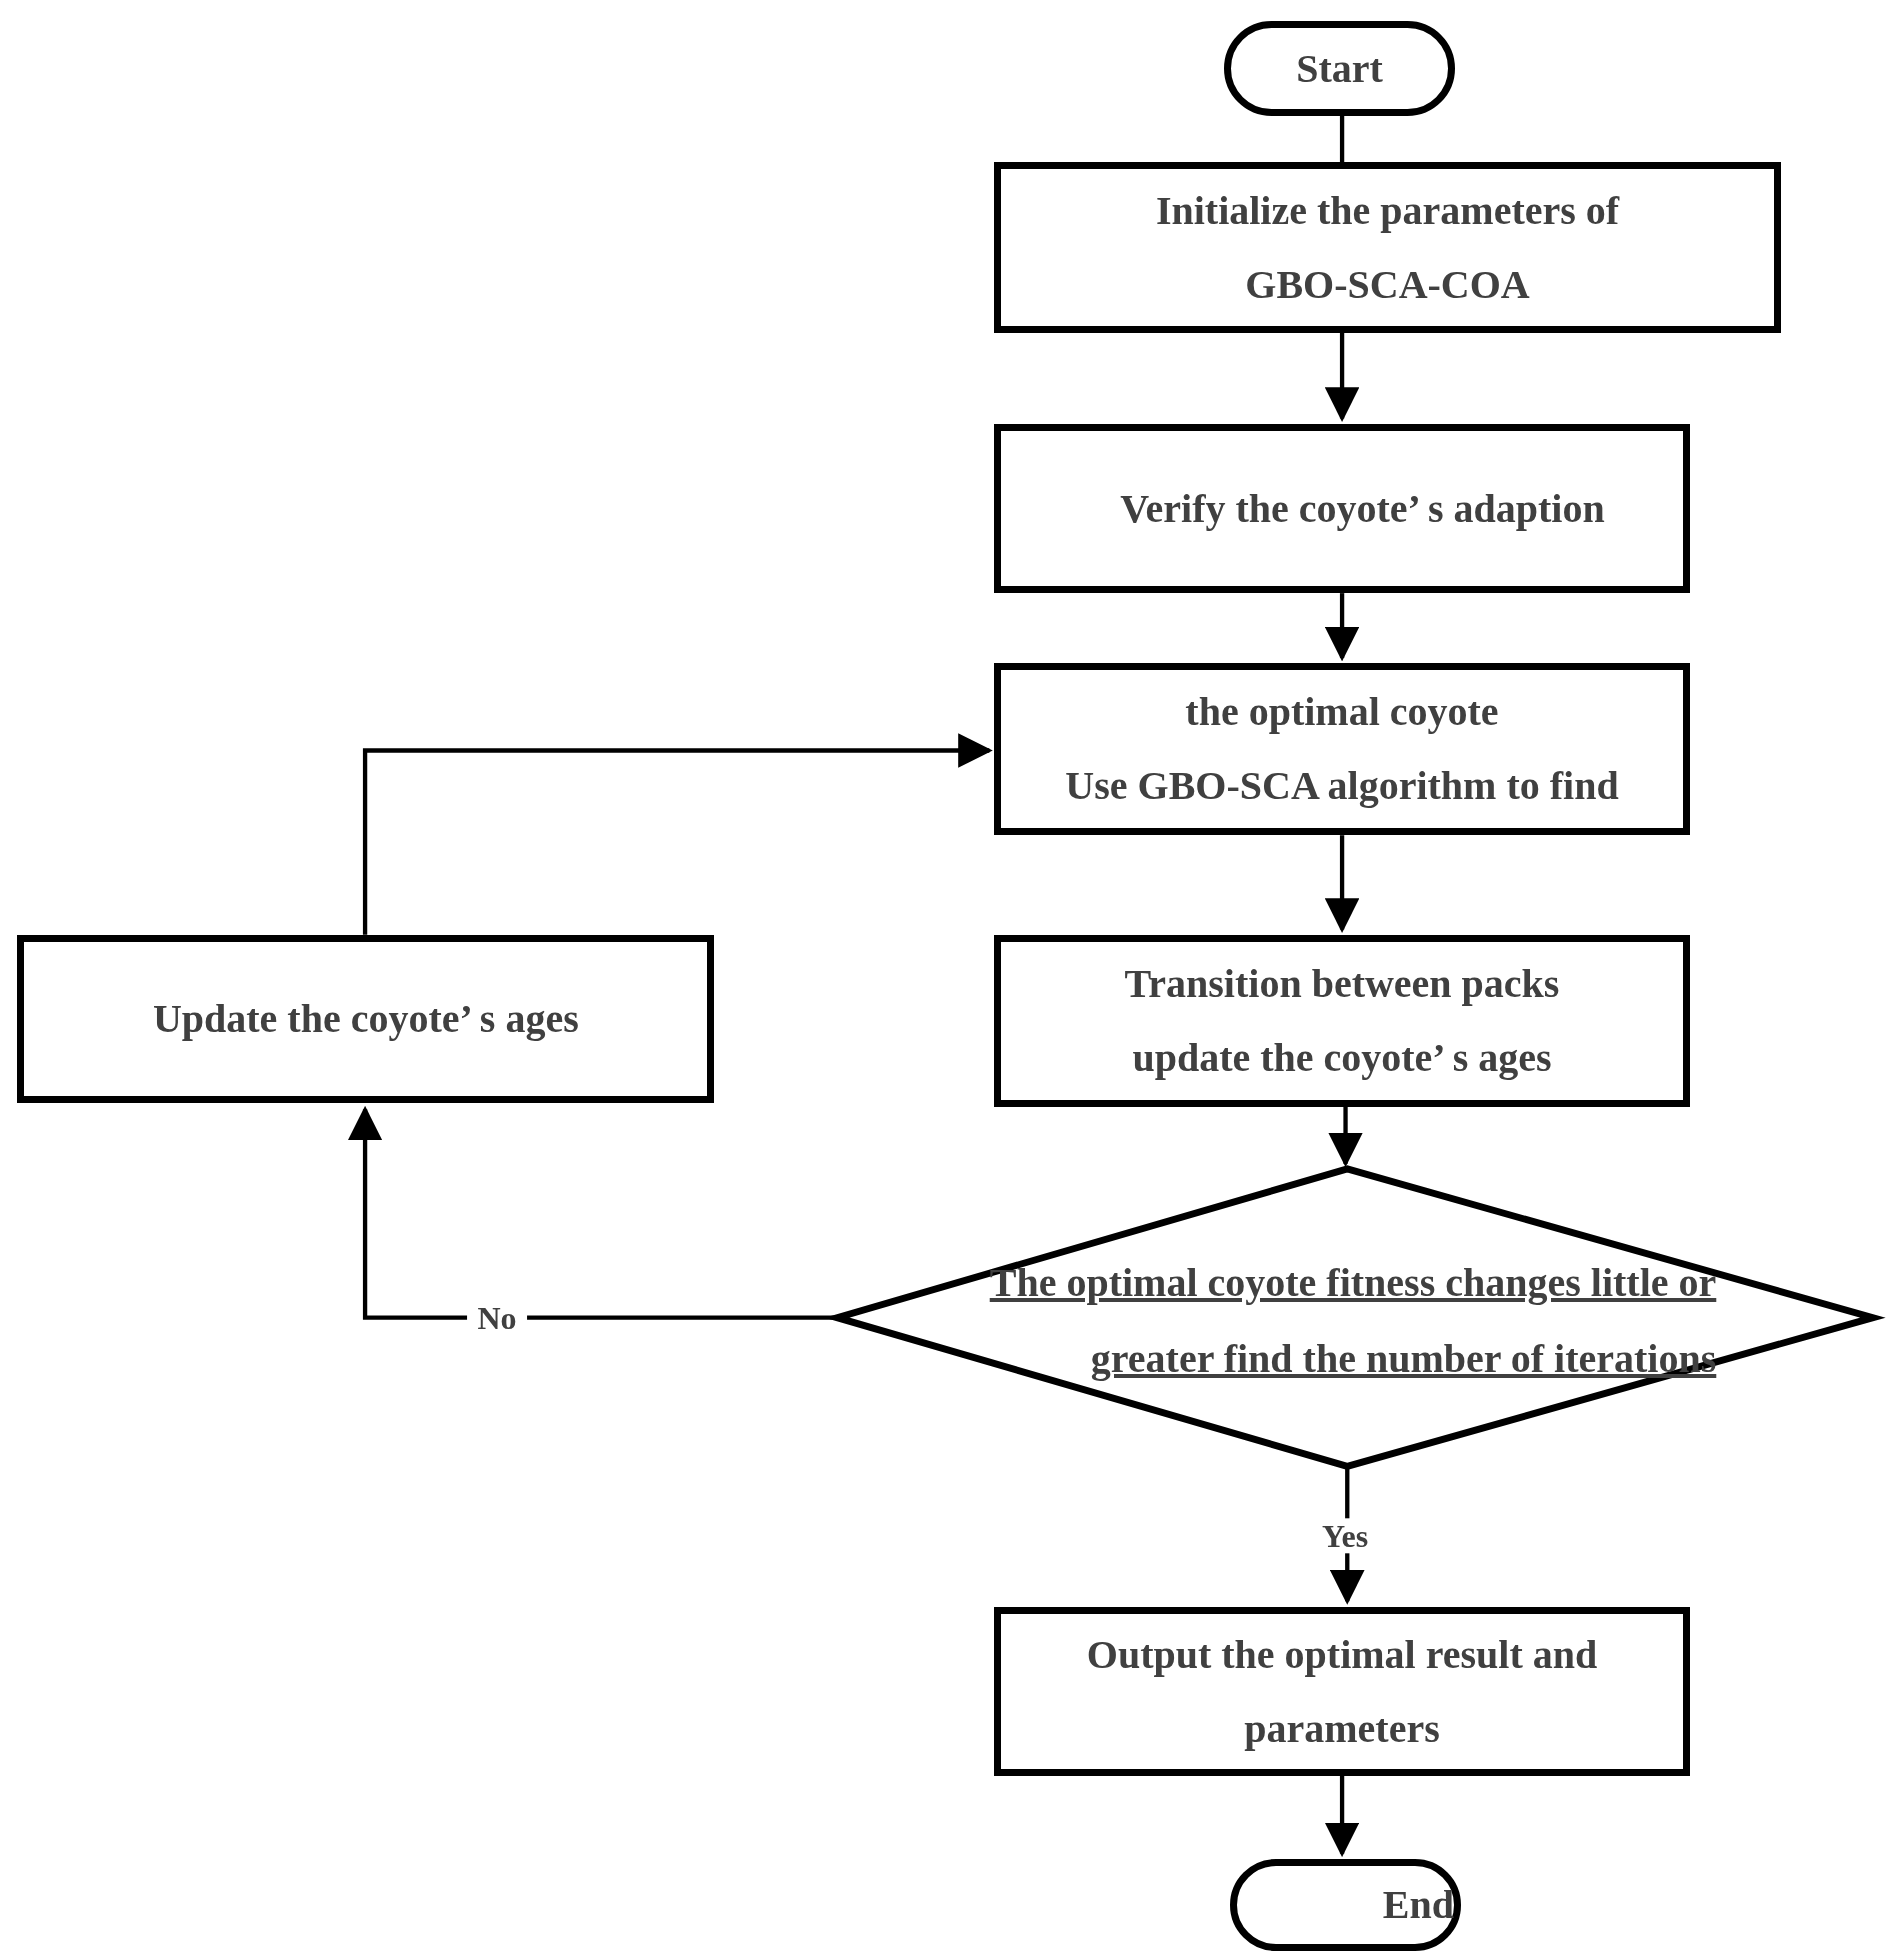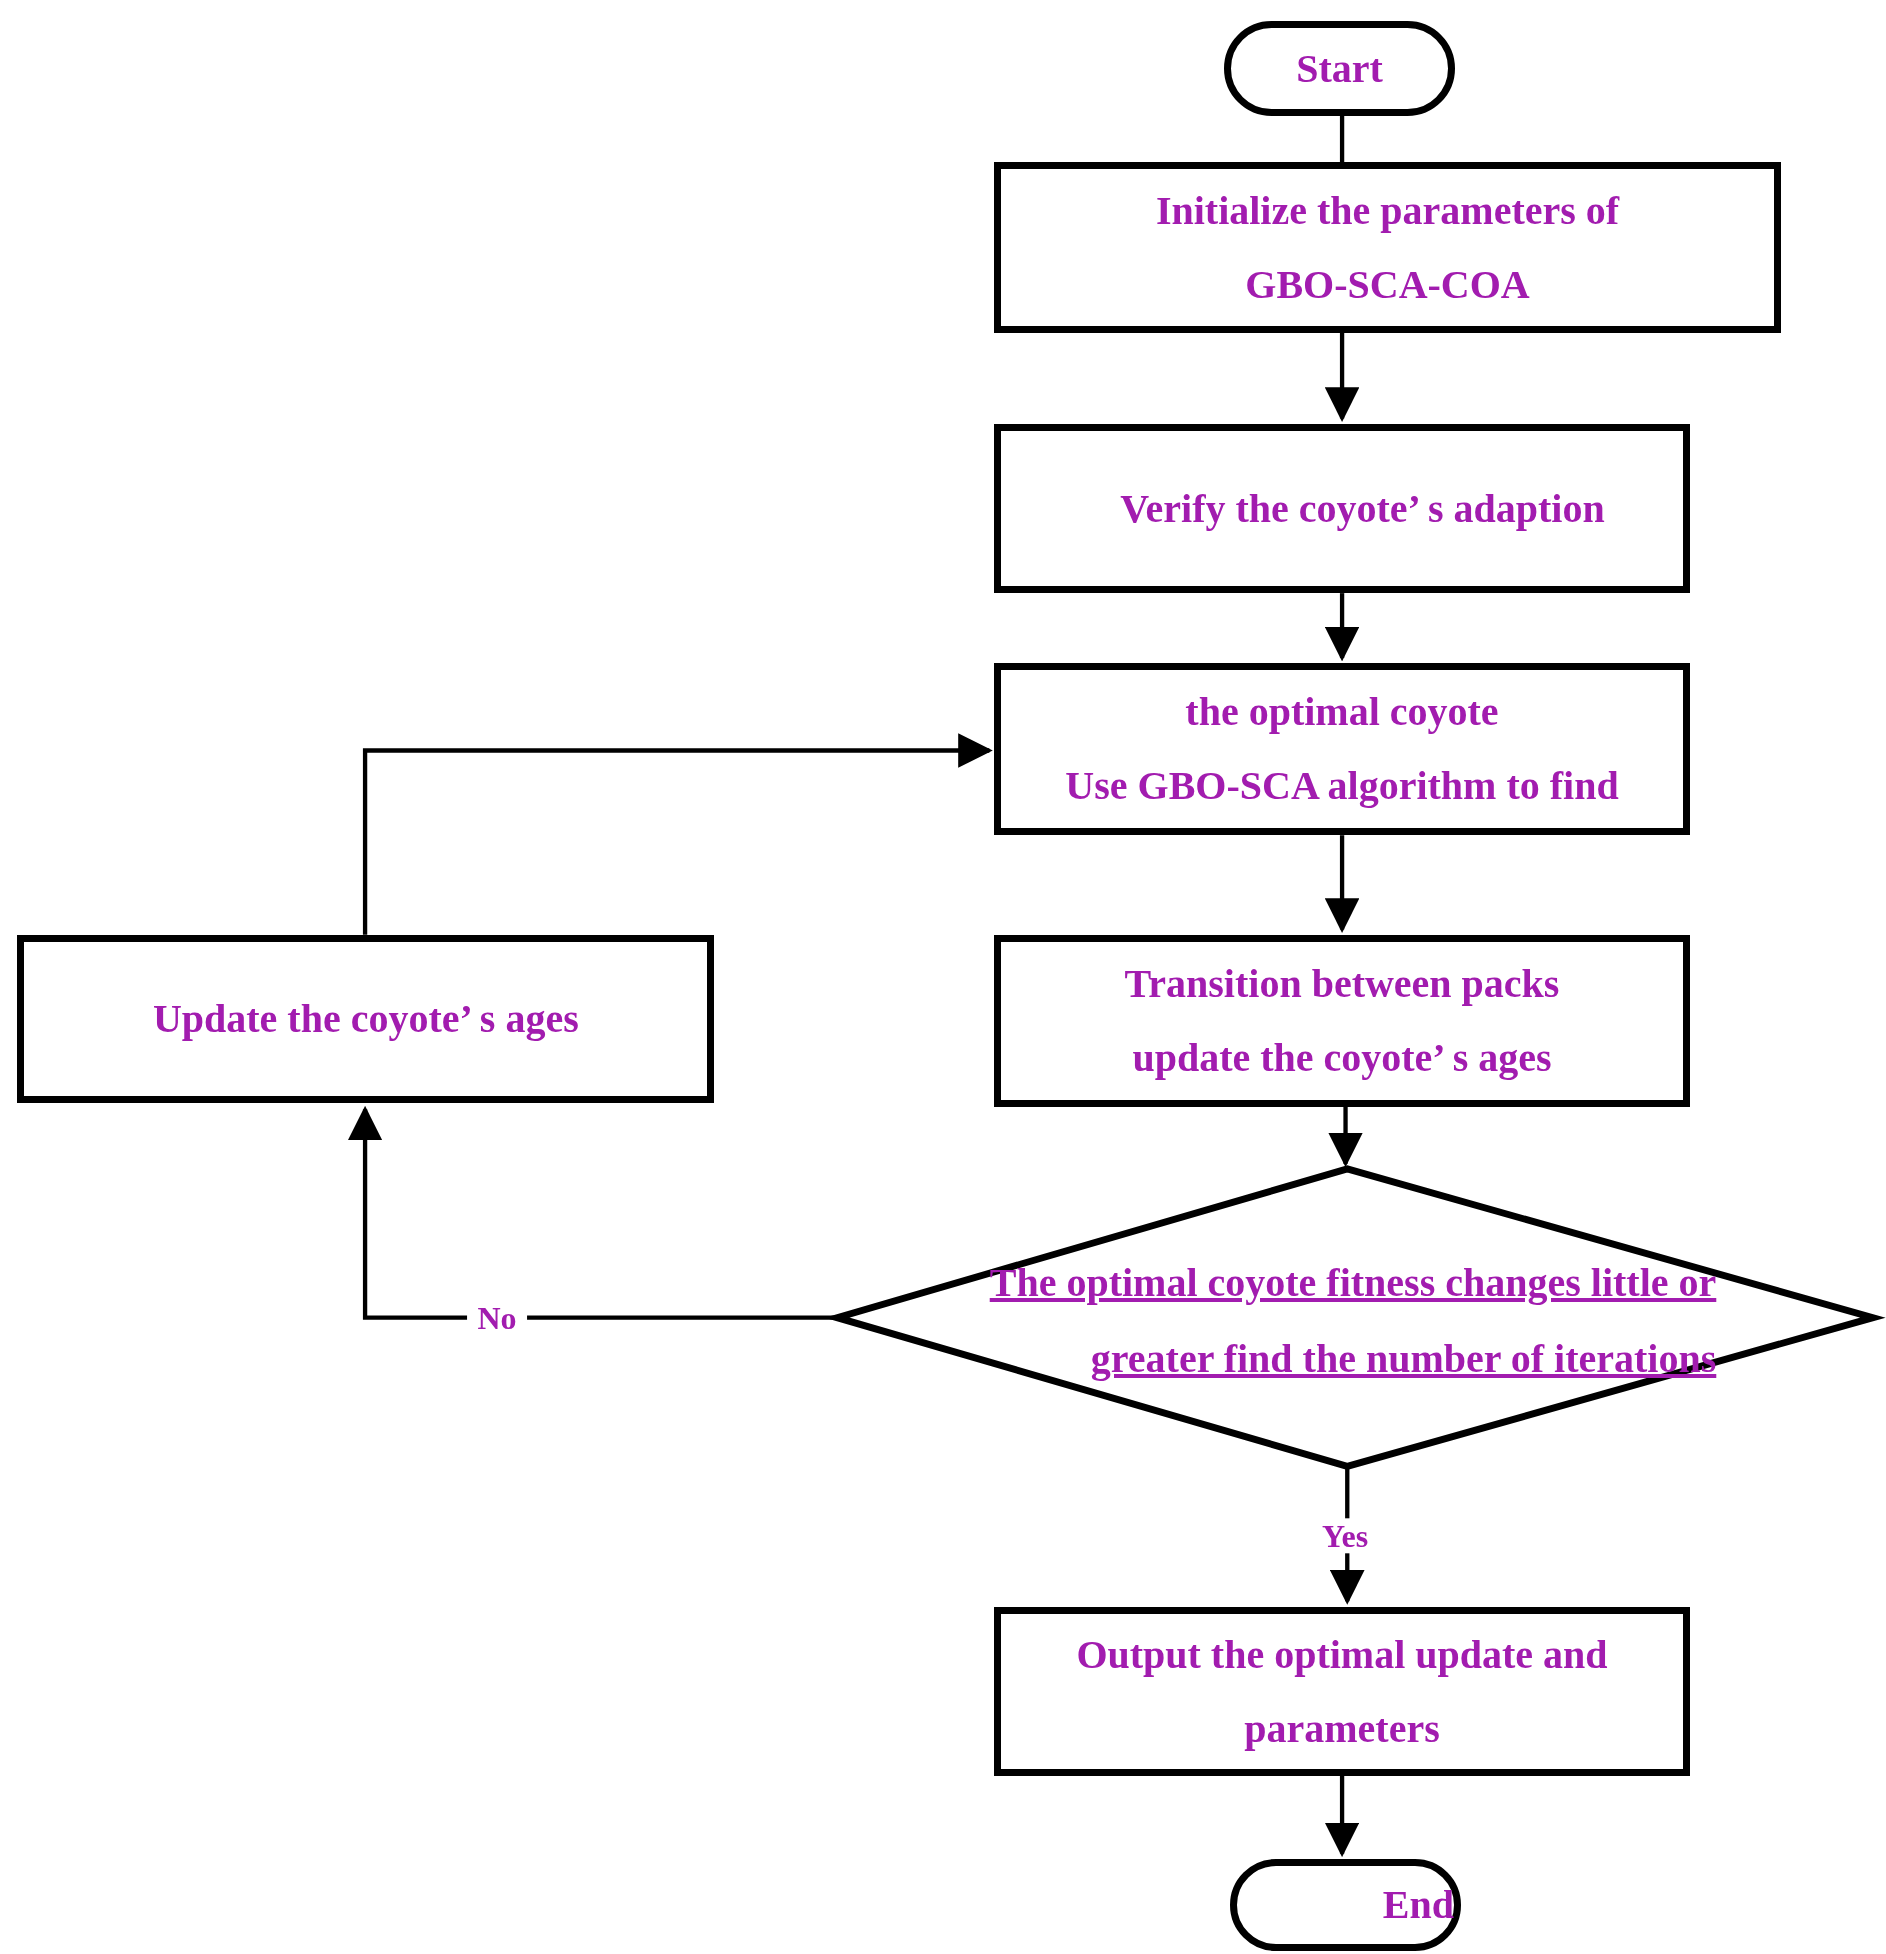--- a/index.html
+++ b/index.html
@@ -1,19 +1,19 @@
 <!DOCTYPE html>
 <html style="font-size:14px"><head>
 <meta charset="utf-8">
 <style>
   html,body{margin:0;padding:0;background:#ffffff;}
   .canvas{
     position:relative;width:1887px;height:1954px;background:#ffffff;
     font-family:"Liberation Serif","DejaVu Serif",serif;
-    font-weight:bold;color:#a21caf;overflow:hidden;
+    font-weight:bold;color:#404040;overflow:hidden;
   }
   .canvas svg{position:absolute;left:0;top:0;width:1887px;height:1954px;}
   .node{
     position:absolute;box-sizing:border-box;border:7px solid #000;background:#ffffff;
     display:flex;flex-direction:column;align-items:center;justify-content:center;
     text-align:center;font-size:40px;line-height:1.85;
   }
   .node span{display:block;white-space:nowrap;}
   .terminator{border-radius:48px;font-size:40px;}
   .diamond-text{
@@ -77,21 +77,21 @@
   <div class="node" style="left:17.3px;top:935px;width:697px;height:168px;">
     <span>Update the coyote’ s ages</span>
   </div>
 
   <div class="diamond-text" style="left:1353px;top:1245px;">
     <span>The optimal coyote fitness changes little or</span>
     <span>greater find the number of iterations</span>
   </div>
 
   <div class="node" style="left:994px;top:1607px;width:696px;height:169px;">
-    <span>Output the optimal update and</span>
+    <span>Output the optimal result and</span>
     <span>parameters</span>
   </div>
 
   <div class="node terminator" style="left:1230px;top:1859px;width:231px;height:92px;align-items:flex-end;">
     <span>End</span>
   </div>
 
   <div class="edge-label" style="left:497px;top:1318px;">
     <span>No</span>
   </div>

